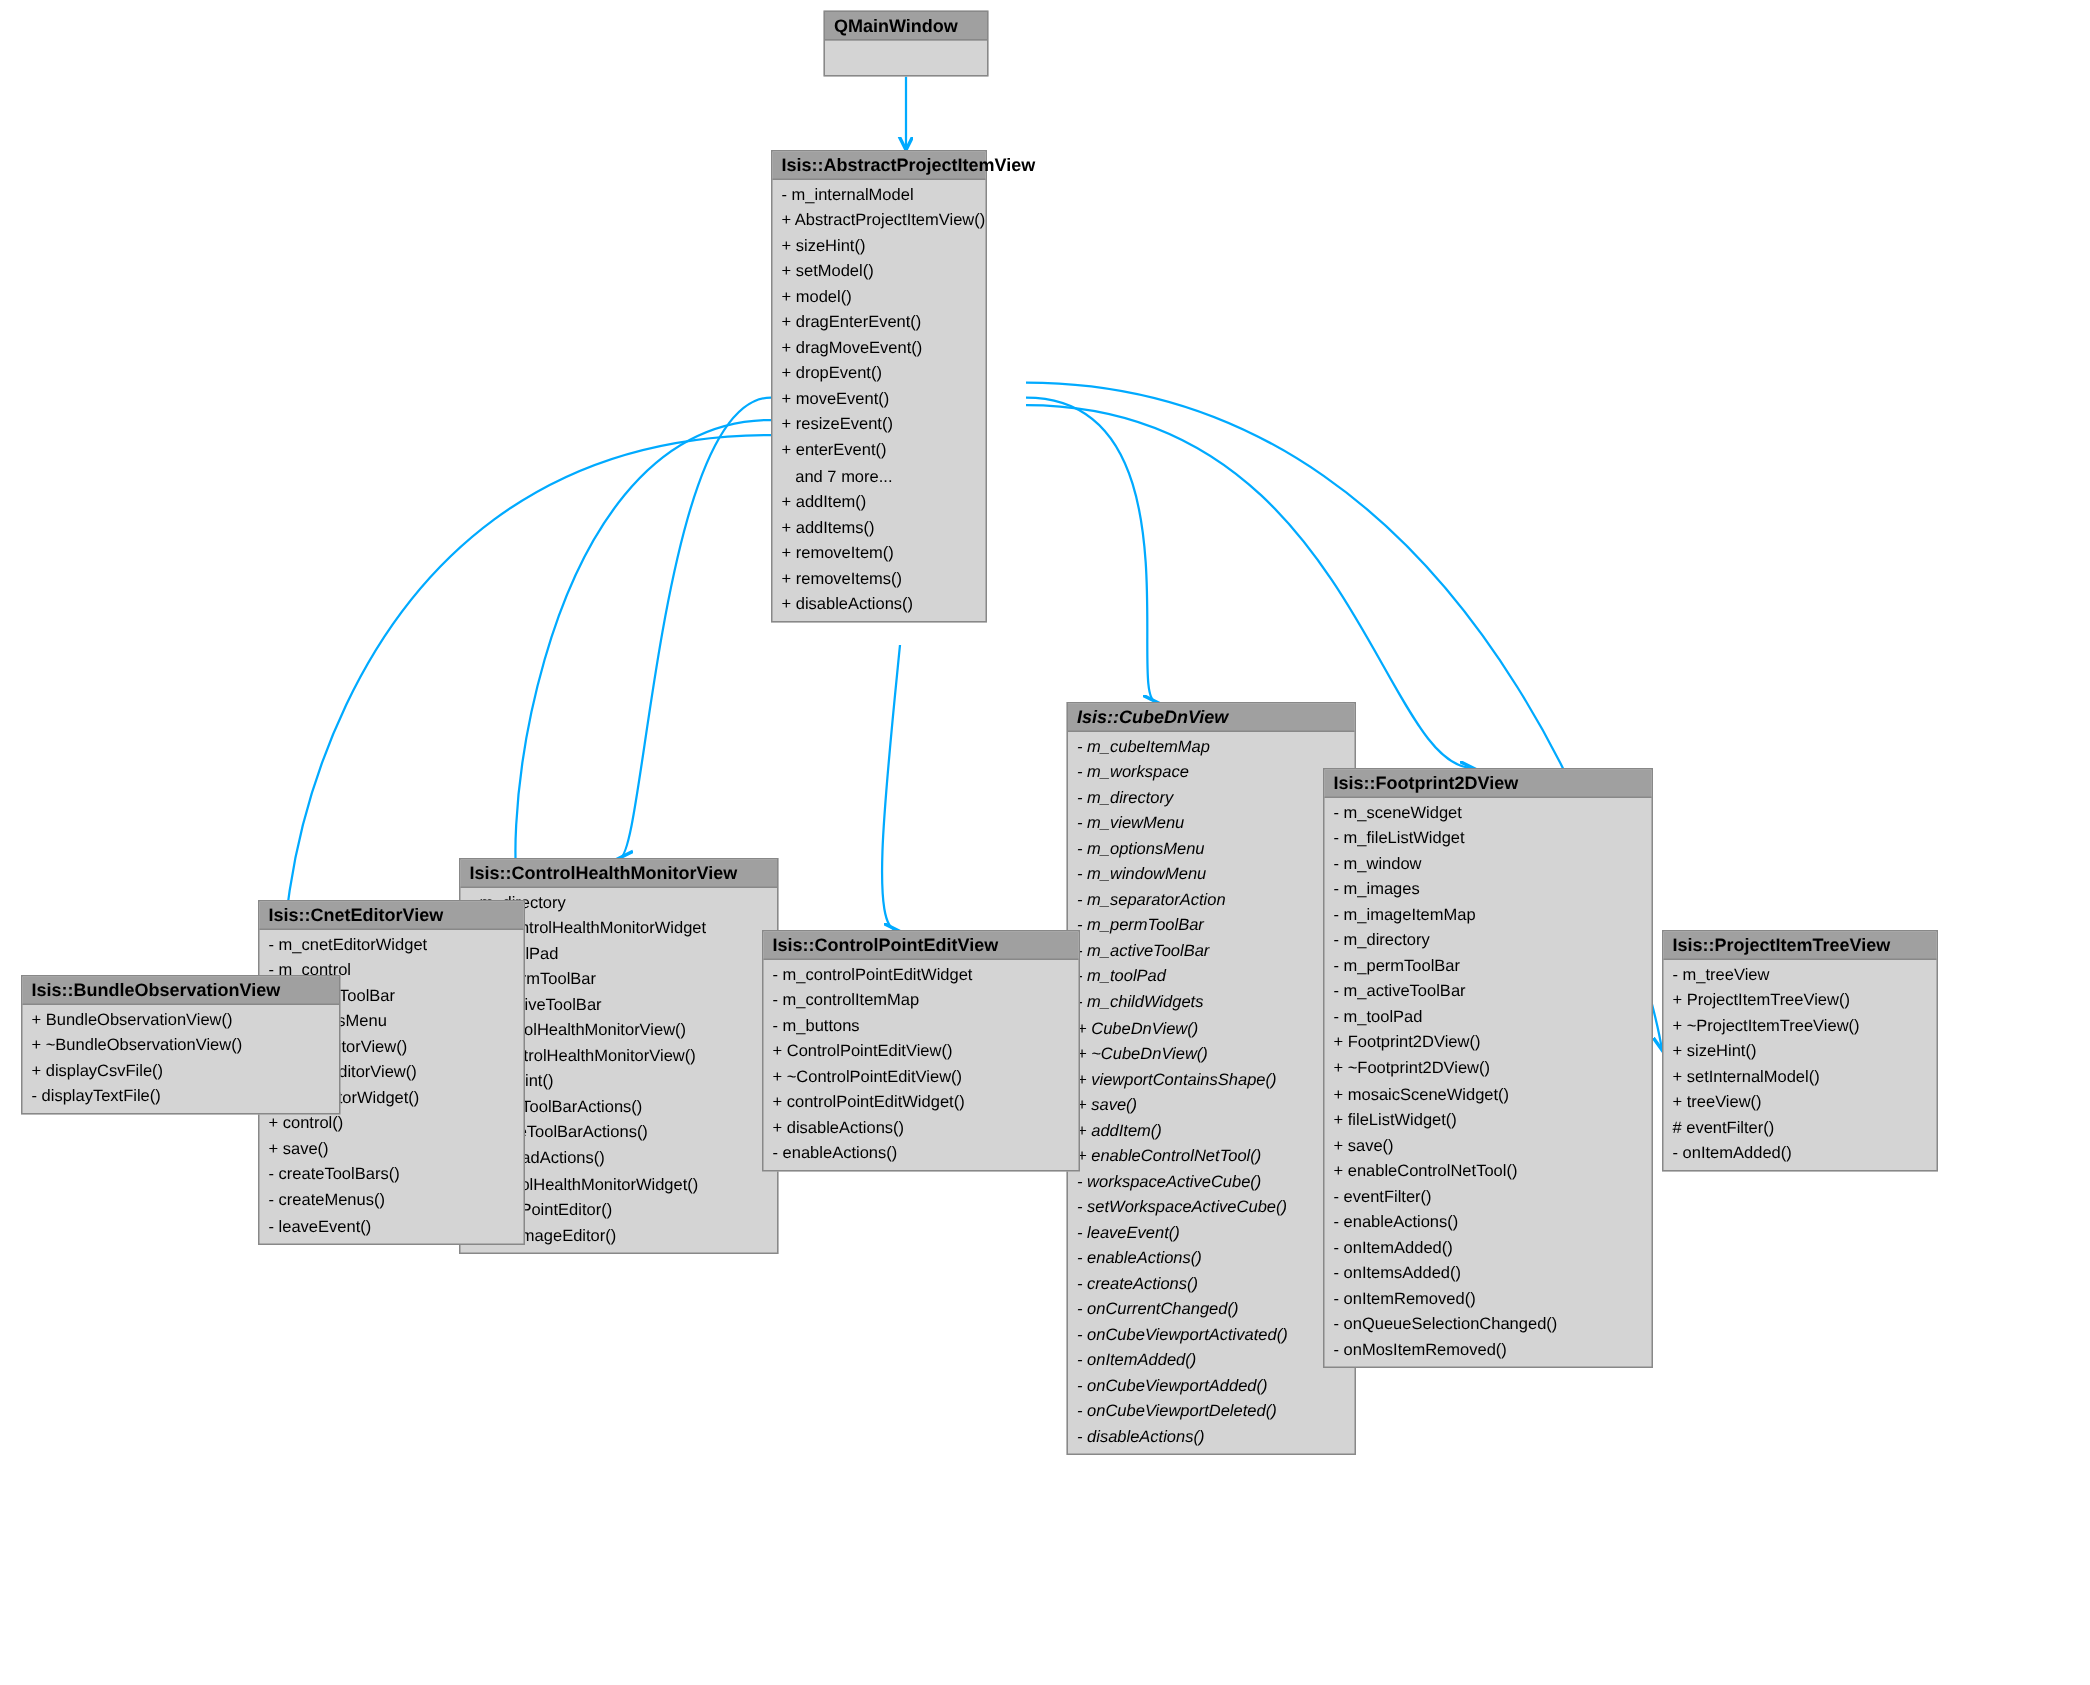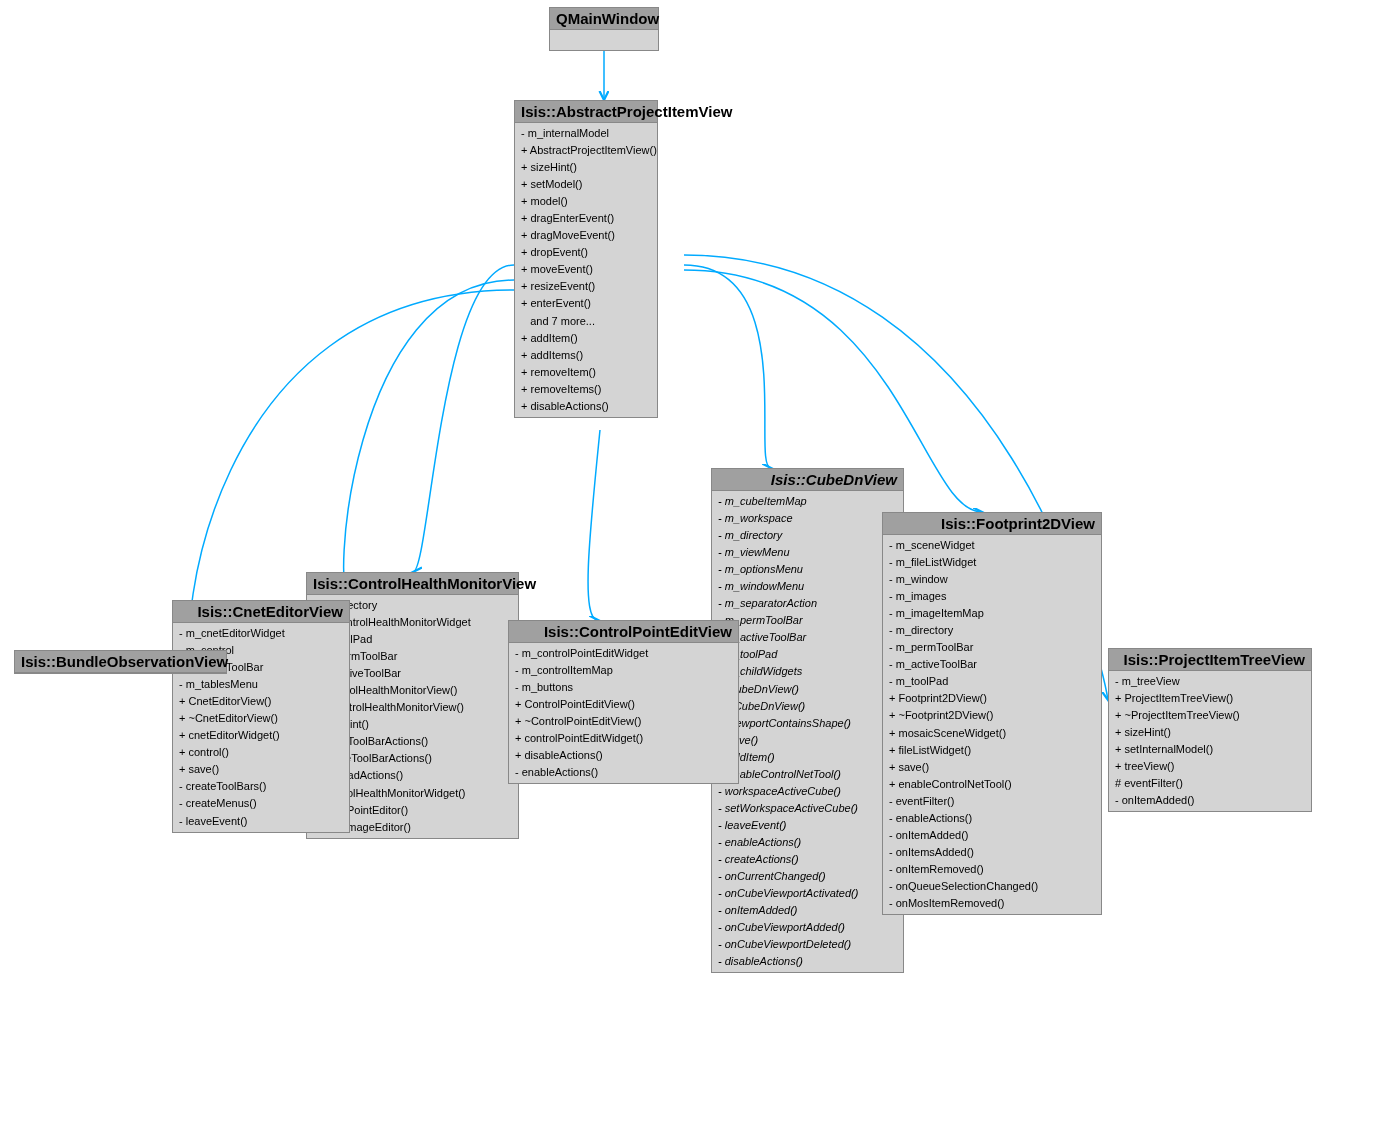--- a/index.html
+++ b/index.html
@@ -29,22 +29,22 @@
       border: 1px solid #888;
       background: #d4d4d4;
       font-size: 11px;
       font-family: Arial, sans-serif;
     }
     .uml-box .box-title {
       background: #a0a0a0;
       border-bottom: 1px solid #888;
       padding: 2px 6px;
       font-weight: bold;
-      text-align: right;
-      font-size: 15px;
+      text-align: left;
+      font-size: 12px;
     }
     .uml-box .box-body {
       padding: 2px 6px;
       line-height: 1.55;
       white-space: nowrap;
     }
     .uml-box .box-body .member {
       display: block;
     }
   </style>
@@ -175,23 +175,29 @@
       <span class="member">+ control()</span>
       <span class="member">+ save()</span>
       <span class="member">- createToolBars()</span>
       <span class="member">- createMenus()</span>
       <span class="member">- leaveEvent()</span>
     </div>
   </div>
 
   <div class="uml-box" style="left:14px; top:650px; width:213px;">
     <div class="box-title">Isis::BundleObservationView</div>
-  </div>
-
-  <div class="uml-box" style="left:508px; top:620px; width:231px;">
+    <div class="box-body">
+      <span class="member">+ BundleObservationView()</span>
+      <span class="member">+ ~BundleObservationView()</span>
+      <span class="member">+ displayCsvFile()</span>
+      <span class="member">- displayTextFile()</span>
+    </div>
+  </div>
+
+  <div class="uml-box" style="left:508px; top:620px; width:212px;">
     <div class="box-title">Isis::ControlPointEditView</div>
     <div class="box-body">
       <span class="member">- m_controlPointEditWidget</span>
       <span class="member">- m_controlItemMap</span>
       <span class="member">- m_buttons</span>
       <span class="member">+ ControlPointEditView()</span>
       <span class="member">+ ~ControlPointEditView()</span>
       <span class="member">+ controlPointEditWidget()</span>
       <span class="member">+ disableActions()</span>
       <span class="member">- enableActions()</span>
@@ -219,21 +225,21 @@
       <span class="member">- eventFilter()</span>
       <span class="member">- enableActions()</span>
       <span class="member">- onItemAdded()</span>
       <span class="member">- onItemsAdded()</span>
       <span class="member">- onItemRemoved()</span>
       <span class="member">- onQueueSelectionChanged()</span>
       <span class="member">- onMosItemRemoved()</span>
     </div>
   </div>
 
-  <div class="uml-box" style="left:1108px; top:648px; width:204px;">
+  <div class="uml-box" style="left:1108px; top:620px; width:184px;">
     <div class="box-title">Isis::ProjectItemTreeView</div>
     <div class="box-body">
       <span class="member">- m_treeView</span>
       <span class="member">+ ProjectItemTreeView()</span>
       <span class="member">+ ~ProjectItemTreeView()</span>
       <span class="member">+ sizeHint()</span>
       <span class="member">+ setInternalModel()</span>
       <span class="member">+ treeView()</span>
       <span class="member"># eventFilter()</span>
       <span class="member">- onItemAdded()</span>

